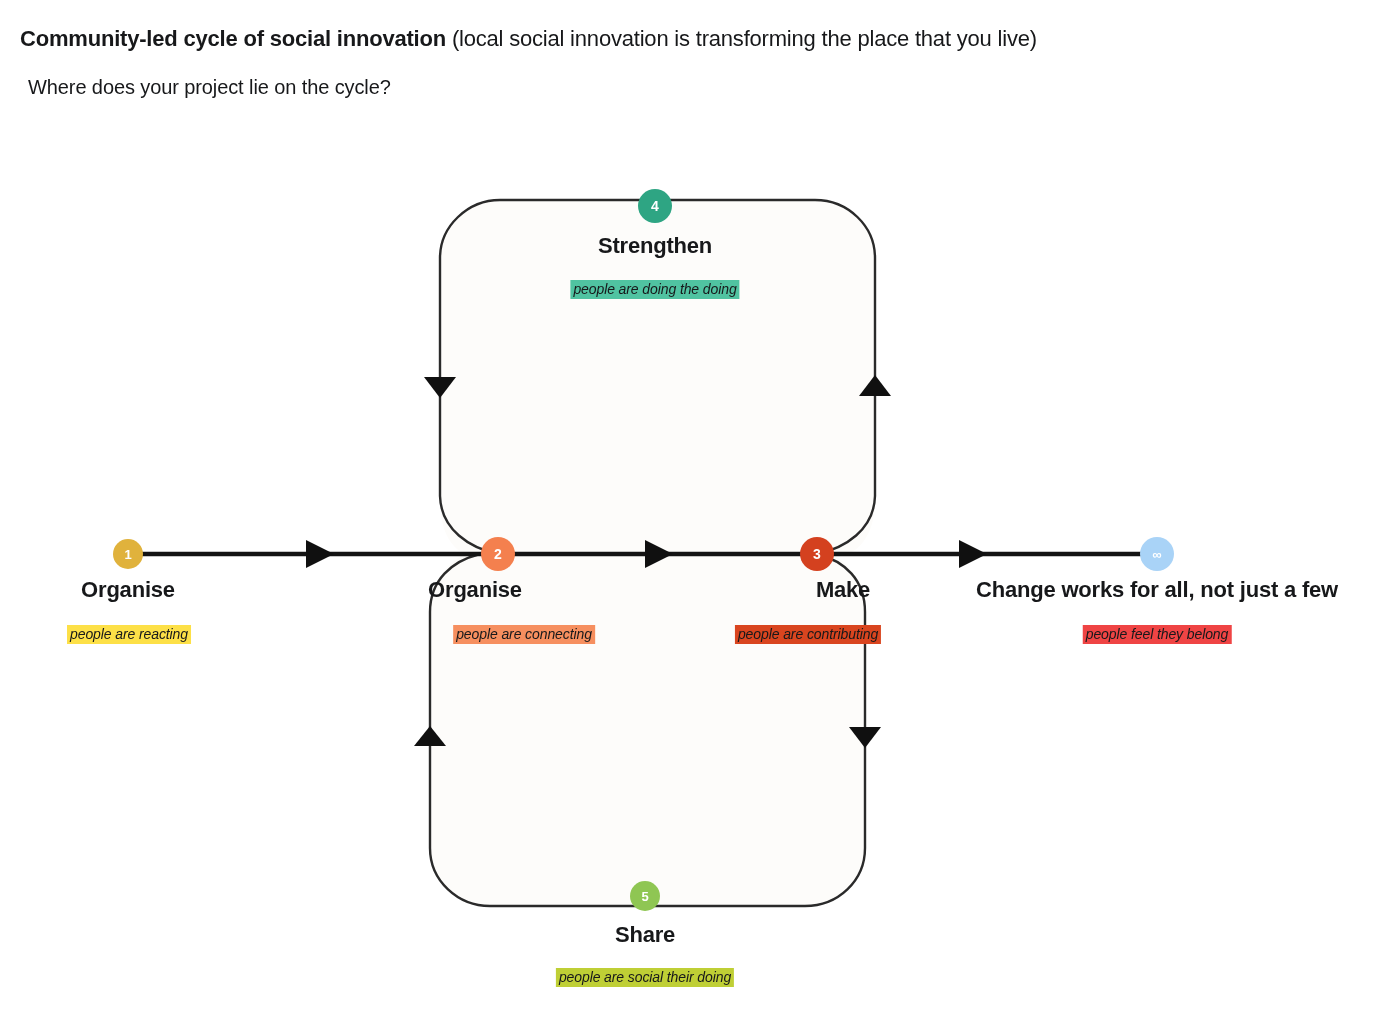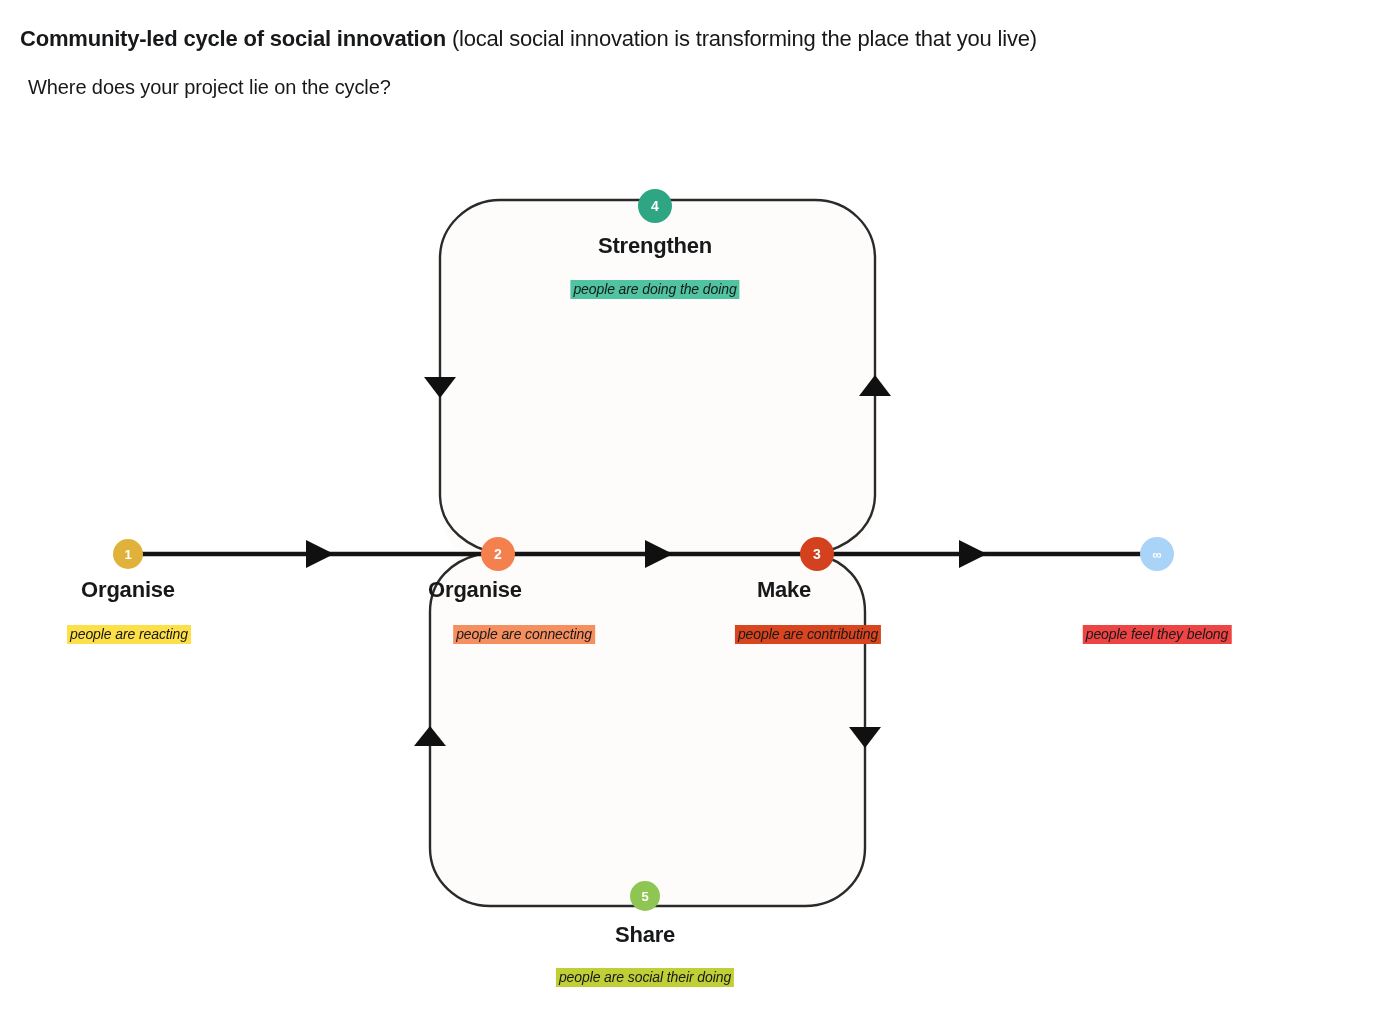--- a/index.html
+++ b/index.html
@@ -177,31 +177,32 @@
   <div class="stage-label" style="left:128px; top:577px;">Organise</div>
   <div class="stage-note-wrap" style="left:129px; top:608px;">
     <span class="stage-note" style="background:#fde047;">people are reacting</span>
   </div>
 
   <div class="stage-label" style="left:475px; top:577px;">Organise</div>
   <div class="stage-note-wrap" style="left:524px; top:608px;">
     <span class="stage-note" style="background:#f68f5f;">people are connecting</span>
   </div>
 
-  <div class="stage-label" style="left:784px; top:577px;">Make</div>
+  <div class="stage-label" style="left:843px; top:577px;">Make</div>
   <div class="stage-note-wrap" style="left:808px; top:608px;">
     <span class="stage-note" style="background:#d9451f;">people are contributing</span>
   </div>
 
   <div class="stage-label" style="left:655px; top:233px;">Strengthen</div>
   <div class="stage-note-wrap" style="left:655px; top:263px;">
     <span class="stage-note" style="background:#50c3a1;">people are doing the doing</span>
   </div>
 
   <div class="stage-label" style="left:645px; top:922px;">Share</div>
   <div class="stage-note-wrap" style="left:645px; top:951px;">
     <span class="stage-note" style="background:#bfcf35;">people are social their doing</span>
   </div>
 
+  <div class="stage-label" style="left:1157px; top:577px;">Change works for all, not just a few</div>
   <div class="stage-note-wrap" style="left:1157px; top:608px;">
     <span class="stage-note" style="background:#ef4444;">people feel they belong</span>
   </div>
 </div>
 
 </body></html>

